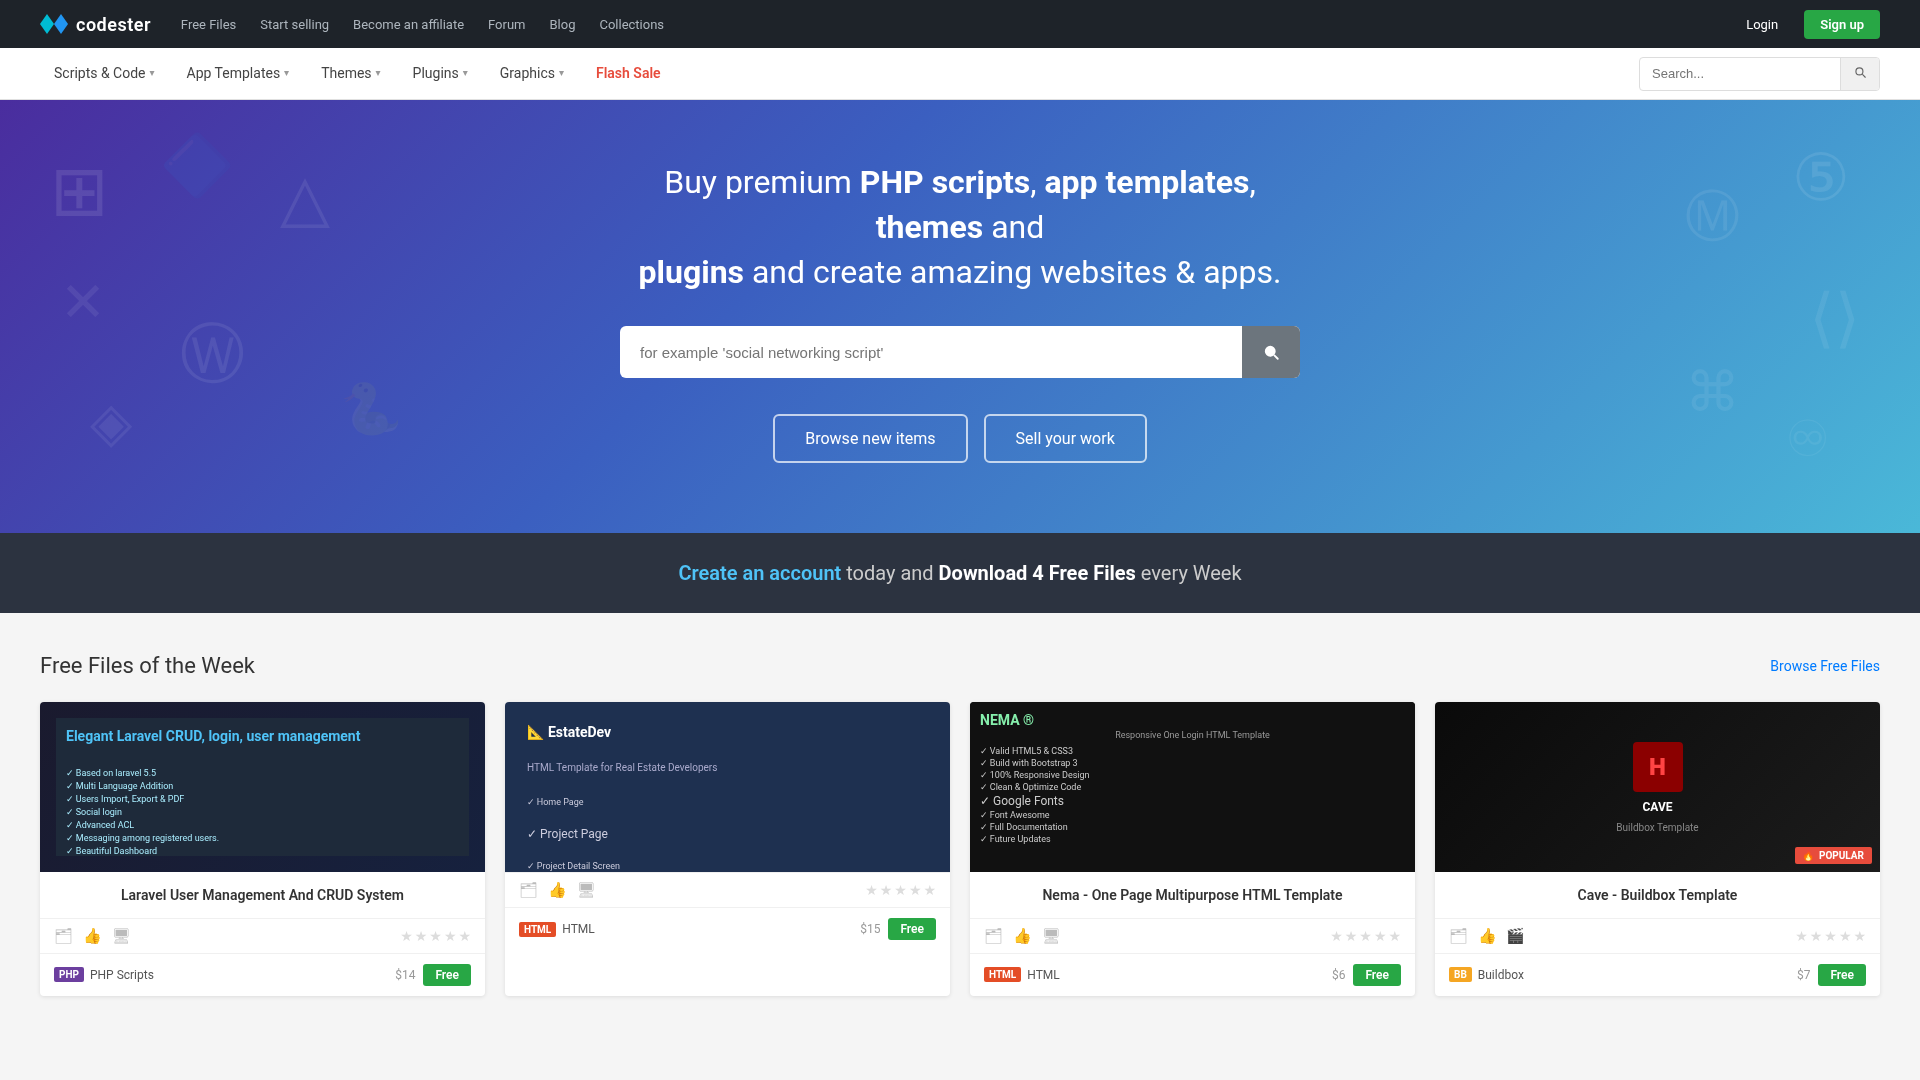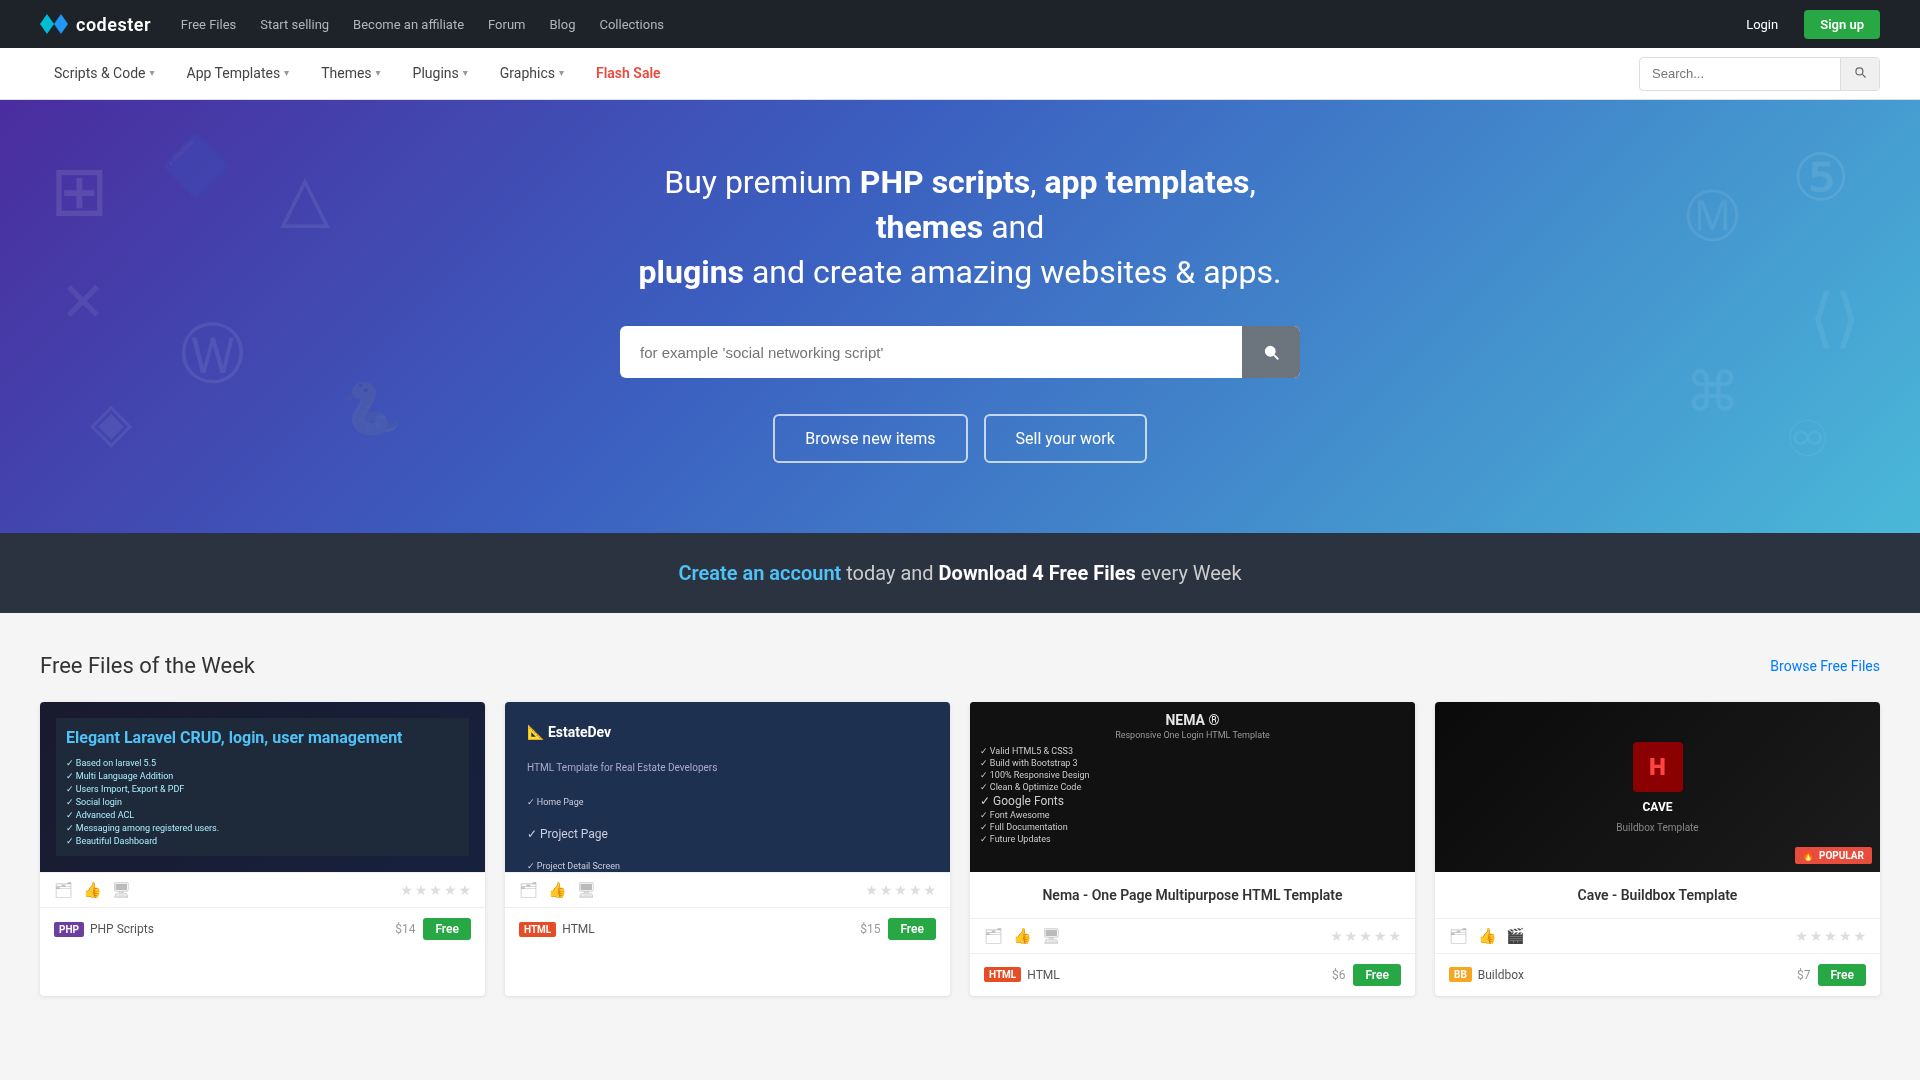--- a/index.html
+++ b/index.html
@@ -191,29 +191,32 @@
   <div class="section-header">
     <h2 class="section-title">Free Files of the Week</h2>
     <a href="#" class="browse-link">Browse Free Files</a>
   </div>
 
   <div class="cards-grid">
 
     <div class="card">
       <div class="card-img card-img-1">
         <div style="background:#1e2a3a;padding:10px;width:100%;height:100%;display:flex;flex-direction:column;gap:3px;">
-          <div style="color:#4fc3f7;font-size:16px;font-weight:700;margin-bottom:8px;">Elegant Laravel CRUD, login, user management</div>
+          <div style="color:#4fc3f7;font-size:14px;font-weight:700;margin-bottom:21px;">Elegant Laravel CRUD, login, user management</div>
           <div style="color:#aef;font-size:9px;">✓ Based on laravel 5.5</div>
           <div style="color:#aef;font-size:9px;">✓ Multi Language Addition</div>
           <div style="color:#aef;font-size:9px;">✓ Users Import, Export &amp; PDF</div>
           <div style="color:#aef;font-size:9px;">✓ Social login</div>
           <div style="color:#aef;font-size:9px;">✓ Advanced ACL</div>
           <div style="color:#aef;font-size:9px;">✓ Messaging among registered users.</div>
           <div style="color:#aef;font-size:9px;">✓ Beautiful Dashboard</div>
         </div>
+      </div>
+      <div class="card-body">
+        <div class="card-title">Laravel User Management And CRUD System</div>
       </div>
       <div class="card-actions">
         <div class="card-icons">
           <span class="card-icon">🗂</span>
           <span class="card-icon">👍</span>
           <span class="card-icon">🖥</span>
         </div>
         <div class="card-stars">
           <span class="star">★</span>
             <span class="star">★</span>
@@ -269,21 +272,21 @@
         <div style="display:flex;align-items:center;">
           <span class="card-price-original">$15</span>
           <span class="card-price-free">Free</span>
         </div>
       </div>
     </div>
 
     <div class="card">
       <div class="card-img card-img-3">
         <div style="background:#111;padding:10px;width:100%;height:100%;display:flex;flex-direction:column;gap:2px;position:relative;">
-          <div style="color:#e5e5e5;font-size:14px;font-weight:700;text-align:center;">NEMA ®</div>
+          <div style="color:#86efac;font-size:14px;font-weight:700;">NEMA ®</div>
           <div style="color:#999;font-size:9px;text-align:center;margin-bottom:4px;">Responsive One Login HTML Template</div>
           <div style="color:#ccc;font-size:9px;">✓ Valid HTML5 &amp; CSS3</div>
           <div style="color:#ccc;font-size:9px;">✓ Build with Bootstrap 3</div>
           <div style="color:#ccc;font-size:9px;">✓ 100% Responsive Design</div>
           <div style="color:#ccc;font-size:9px;">✓ Clean &amp; Optimize Code</div>
           <div style="color:#ccc;font-size:12px;">✓ Google Fonts</div>
           <div style="color:#ccc;font-size:9px;">✓ Font Awesome</div>
           <div style="color:#ccc;font-size:9px;">✓ Full Documentation</div>
           <div style="color:#ccc;font-size:9px;">✓ Future Updates</div>
         </div>

